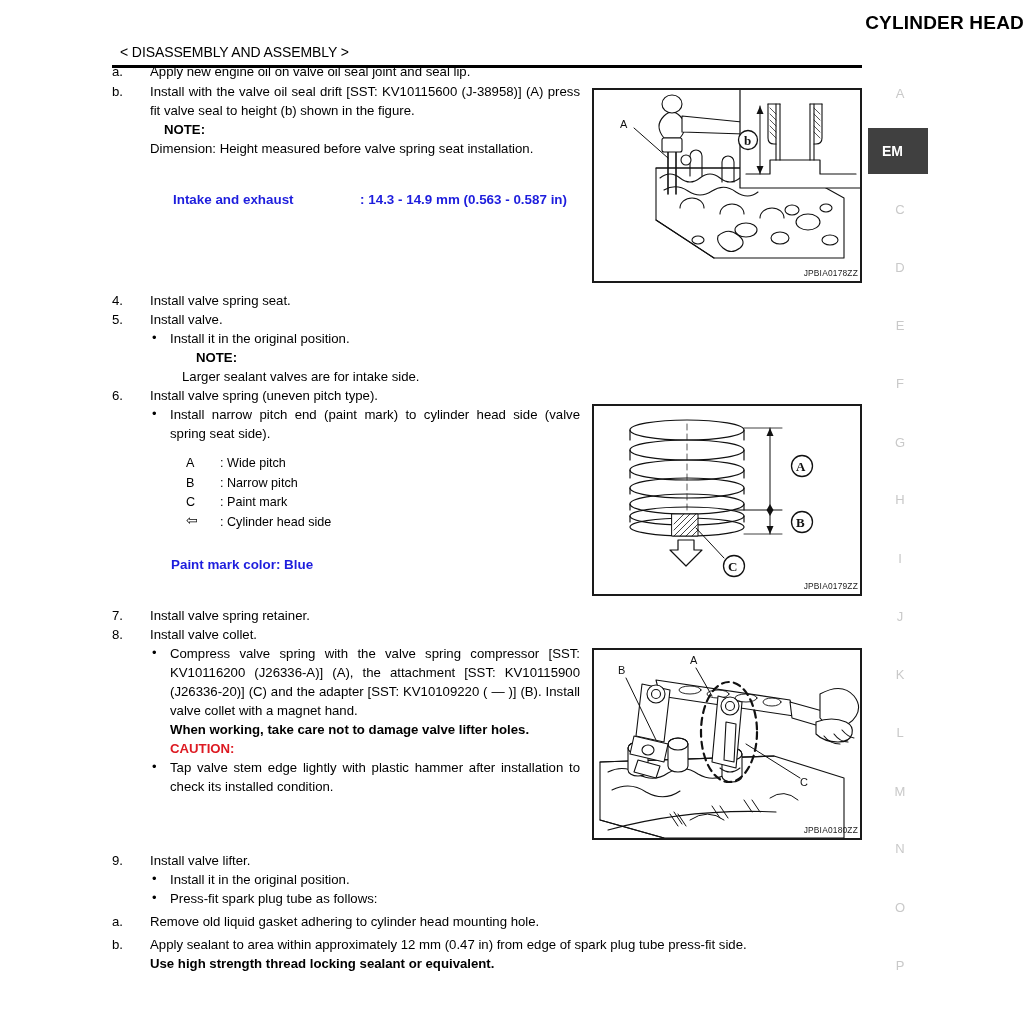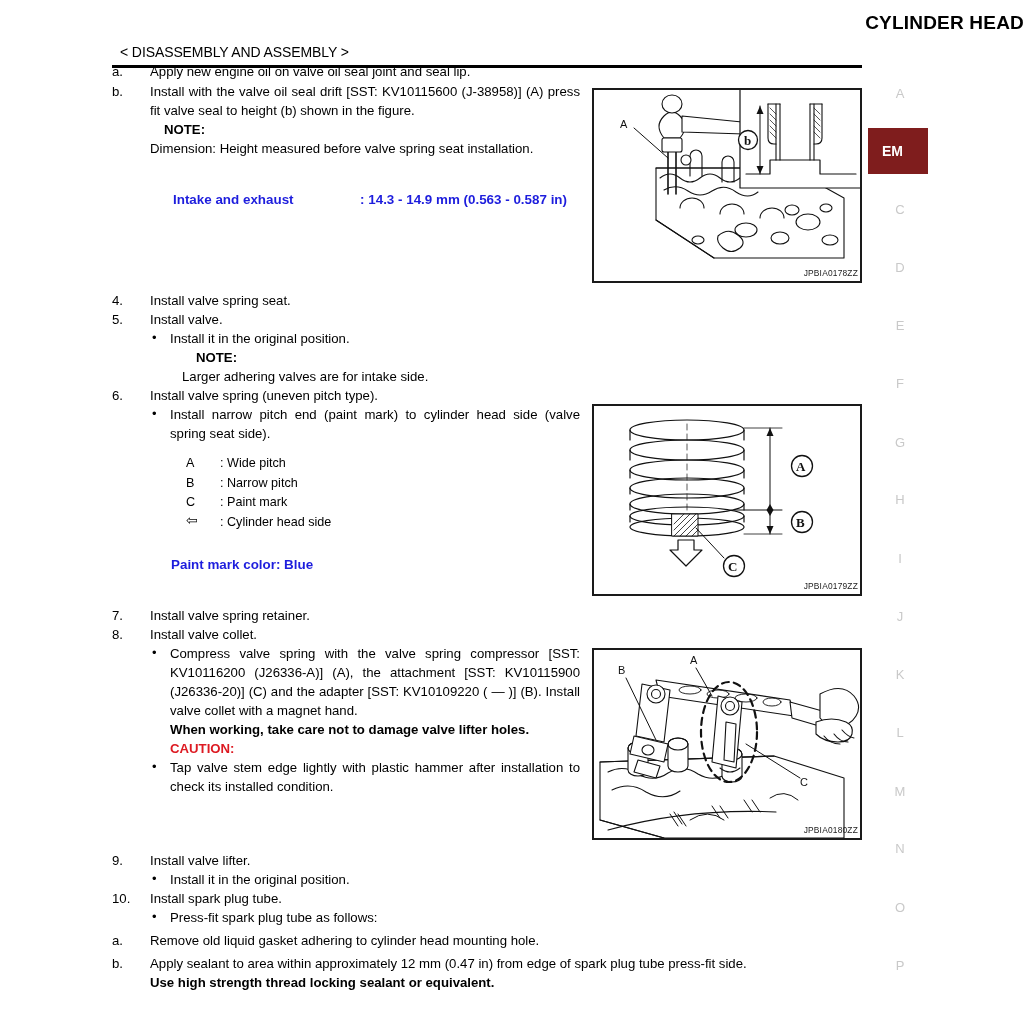--- a/index.html
+++ b/index.html
@@ -167,21 +167,21 @@
   }
   .tab {
     position: absolute;
     left: 0;
     width: 76px;
     text-align: center;
     font-size: 13px;
     color: #c9c9c9;
   }
   .tab.active {
-    background: #7f1d1d;
+    background: #404040;
     color: #ffffff;
     font-weight: bold;
     left: 6px;
     width: 60px;
     height: 46px;
     line-height: 46px;
     text-align: left;
     padding-left: 14px;
     box-sizing: border-box;
     font-size: 14px;
@@ -224,21 +224,21 @@
     </div>
 
     <div class="item">
       <span class="marker">5.</span>
       <span class="body nojust">Install valve.</span>
     </div>
     <div class="sub">
       <span class="dot">•</span>
       <span class="body nojust">Install it in the original position.</span>
       <span class="body nojust note-lbl" style="margin-left:12px;">NOTE:</span>
-      <span class="body nojust" style="margin-left:12px;">Larger adhering valves are for intake side.</span>
+      <span class="body nojust" style="margin-left:12px;">Larger sealant valves are for intake side.</span>
     </div>
 
     <div class="item">
       <span class="marker">6.</span>
       <span class="body nojust">Install valve spring (uneven pitch type).</span>
     </div>
     <div class="sub">
       <span class="dot">•</span>
       <span class="body">Install narrow pitch end (paint mark) to cylinder head side (valve spring seat side).</span>
     </div>
@@ -292,24 +292,20 @@
 
     <div class="item">
       <span class="marker">9.</span>
       <span class="body nojust">Install valve lifter.</span>
     </div>
     <div class="sub">
       <span class="dot">•</span>
       <span class="body nojust">Install it in the original position.</span>
     </div>
 
-    <div class="item">
-      <span class="marker">10.</span>
-      <span class="body nojust">Install spark plug tube.</span>
-    </div>
     <div class="sub">
       <span class="dot">•</span>
       <span class="body nojust">Press-fit spark plug tube as follows:</span>
     </div>
 
     <div class="item" style="margin-top:4px;">
       <span class="marker">a.</span>
       <span class="body nojust">Remove old liquid gasket adhering to cylinder head mounting hole.</span>
     </div>
 

